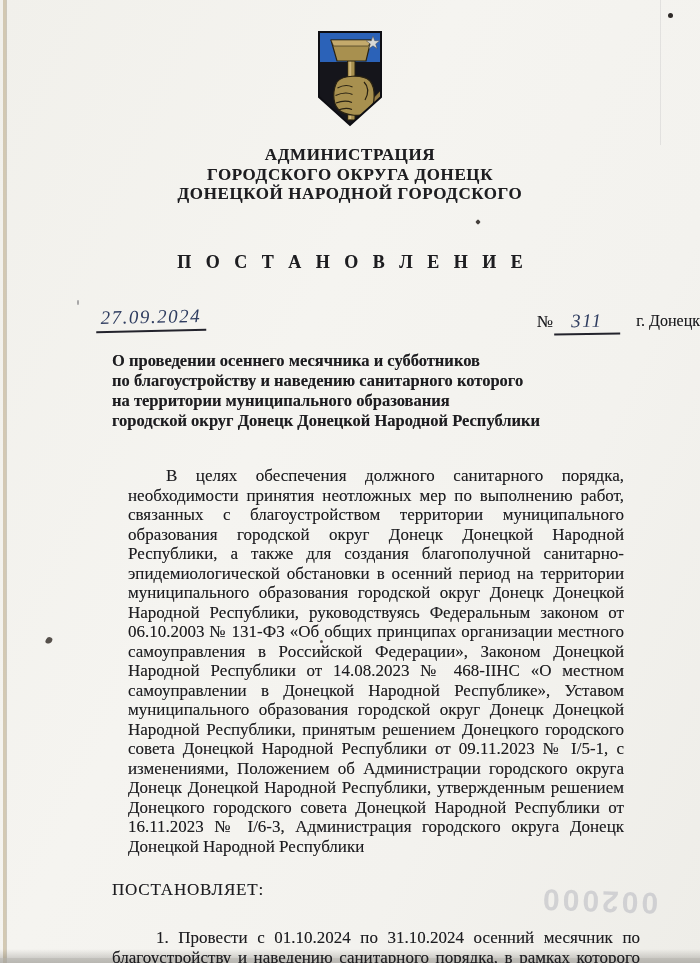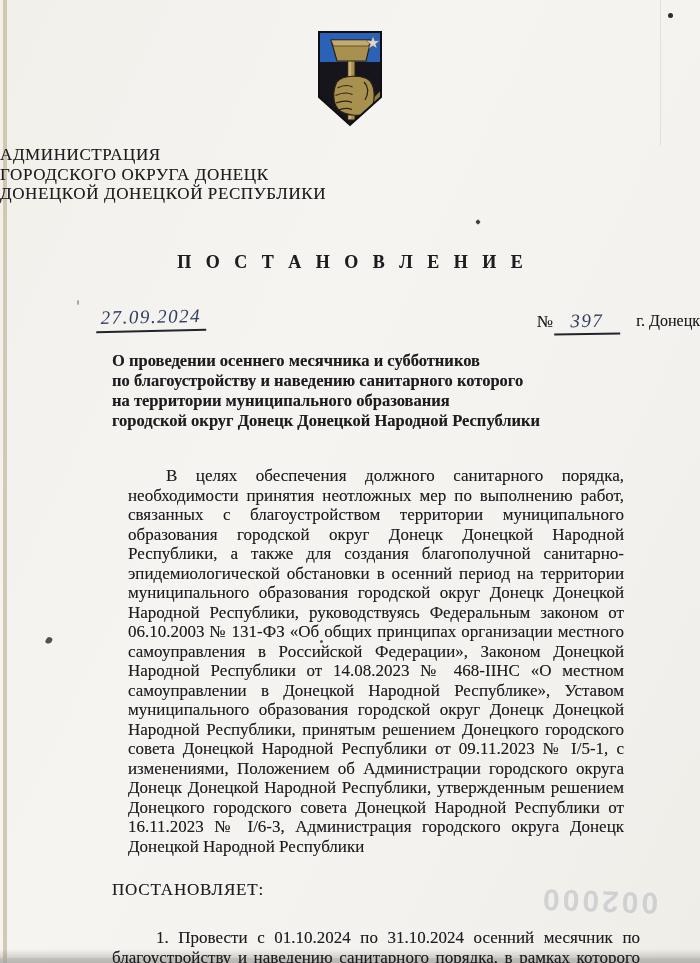--- a/index.html
+++ b/index.html
@@ -19,22 +19,22 @@
   .speck{position:absolute;background:#3a3632;border-radius:50%;}
   .sp1{left:668px;top:13px;width:5px;height:5px;background:#2e2a28;}
   .sp2{left:476px;top:220px;width:4px;height:4px;background:#45403c;transform:rotate(45deg);border-radius:30%;}
   .sp3{left:46px;top:637px;width:6px;height:7px;background:#56504b;border-radius:60% 40% 70% 30%;transform:rotate(28deg);}
   .sp4{left:320px;top:640px;width:3px;height:3px;background:#5a554f;}
   .sp5{left:178px;top:366px;width:3px;height:3px;background:#6a655f;}
   .sp6{left:77px;top:300px;width:2px;height:5px;background:rgba(90,90,96,.5);border-radius:40%;}
 
   .emblem{position:absolute;left:317px;top:30px;width:66px;height:97px;}
 
-  .org-header{position:absolute;left:0;right:0;top:145px;text-align:left;
-    font-weight:normal;font-size:17px;line-height:19.5px;letter-spacing:0.6px;}
+  .org-header{position:absolute;left:0;right:0;top:145px;text-align:center;
+    font-weight:bold;font-size:17px;line-height:19.5px;letter-spacing:0.6px;}
   .doc-type{position:absolute;left:0;right:0;top:252px;text-align:center;
     font-weight:bold;font-size:18px;letter-spacing:5px;padding-left:5px;}
 
   .meta-row{position:absolute;left:0;right:0;top:303px;height:36px;}
   .meta-date{position:absolute;left:96px;top:3px;width:110px;text-align:center;
     border-bottom:2px solid #23232c;padding-bottom:2px;transform:rotate(-1.2deg);}
   .hand{font-style:italic;color:#2f3d60;font-size:19px;letter-spacing:1.5px;text-shadow:none;}
   .meta-place{position:absolute;left:0;right:0;top:9px;text-align:right;font-size:16px;}
   .meta-number{position:absolute;left:537px;top:7px;font-size:17px;}
   .num-line{display:inline-block;width:66px;border-bottom:2px solid #23232c;text-align:center;
@@ -90,32 +90,32 @@
         <path d="M47,52 q7,7 1,18" fill="none" stroke="#292213" stroke-width="1.2"></path>
         <polygon points="56,6 57.7,10.7 62.7,10.8 58.7,13.9 60.1,18.7 56,15.8 51.9,18.7 53.3,13.9 49.3,10.8 54.3,10.7" fill="#d9d9d6" stroke="#4a4a4a" stroke-width="0.5"></polygon>
       </g>
       <polygon points="2,2 64,2 64,67 33,95 2,67" fill="none" stroke="#0e0e13" stroke-width="2"></polygon>
     </svg>
   </div>
 
   <div class="org-header">
     <div>АДМИНИСТРАЦИЯ</div>
     <div>ГОРОДСКОГО ОКРУГА ДОНЕЦК</div>
-    <div>ДОНЕЦКОЙ ДОНЕЦКОЙ РЕСПУБЛИКИ</div>
+    <div>ДОНЕЦКОЙ НАРОДНОЙ ГОРОДСКОГО</div>
   </div>
 
   <div class="doc-type">П О С Т А Н О В Л Е Н И Е</div>
 
   <div class="meta-row">
     <div class="meta-date">
       <span class="hand">27.09.2024</span>
     </div>
     <div class="meta-place">г. Донецк</div>
     <div class="meta-number">
-      <span>№</span><span class="num-line"><span class="hand">397</span></span>
+      <span>№</span><span class="num-line"><span class="hand">311</span></span>
     </div>
   </div>
 
   <div class="title-block">
     <div>О проведении осеннего месячника и субботников</div>
     <div>по благоустройству и наведению санитарного которого</div>
     <div>на территории муниципального образования</div>
     <div>городской округ Донецк Донецкой Народной Республики</div>
   </div>
 

